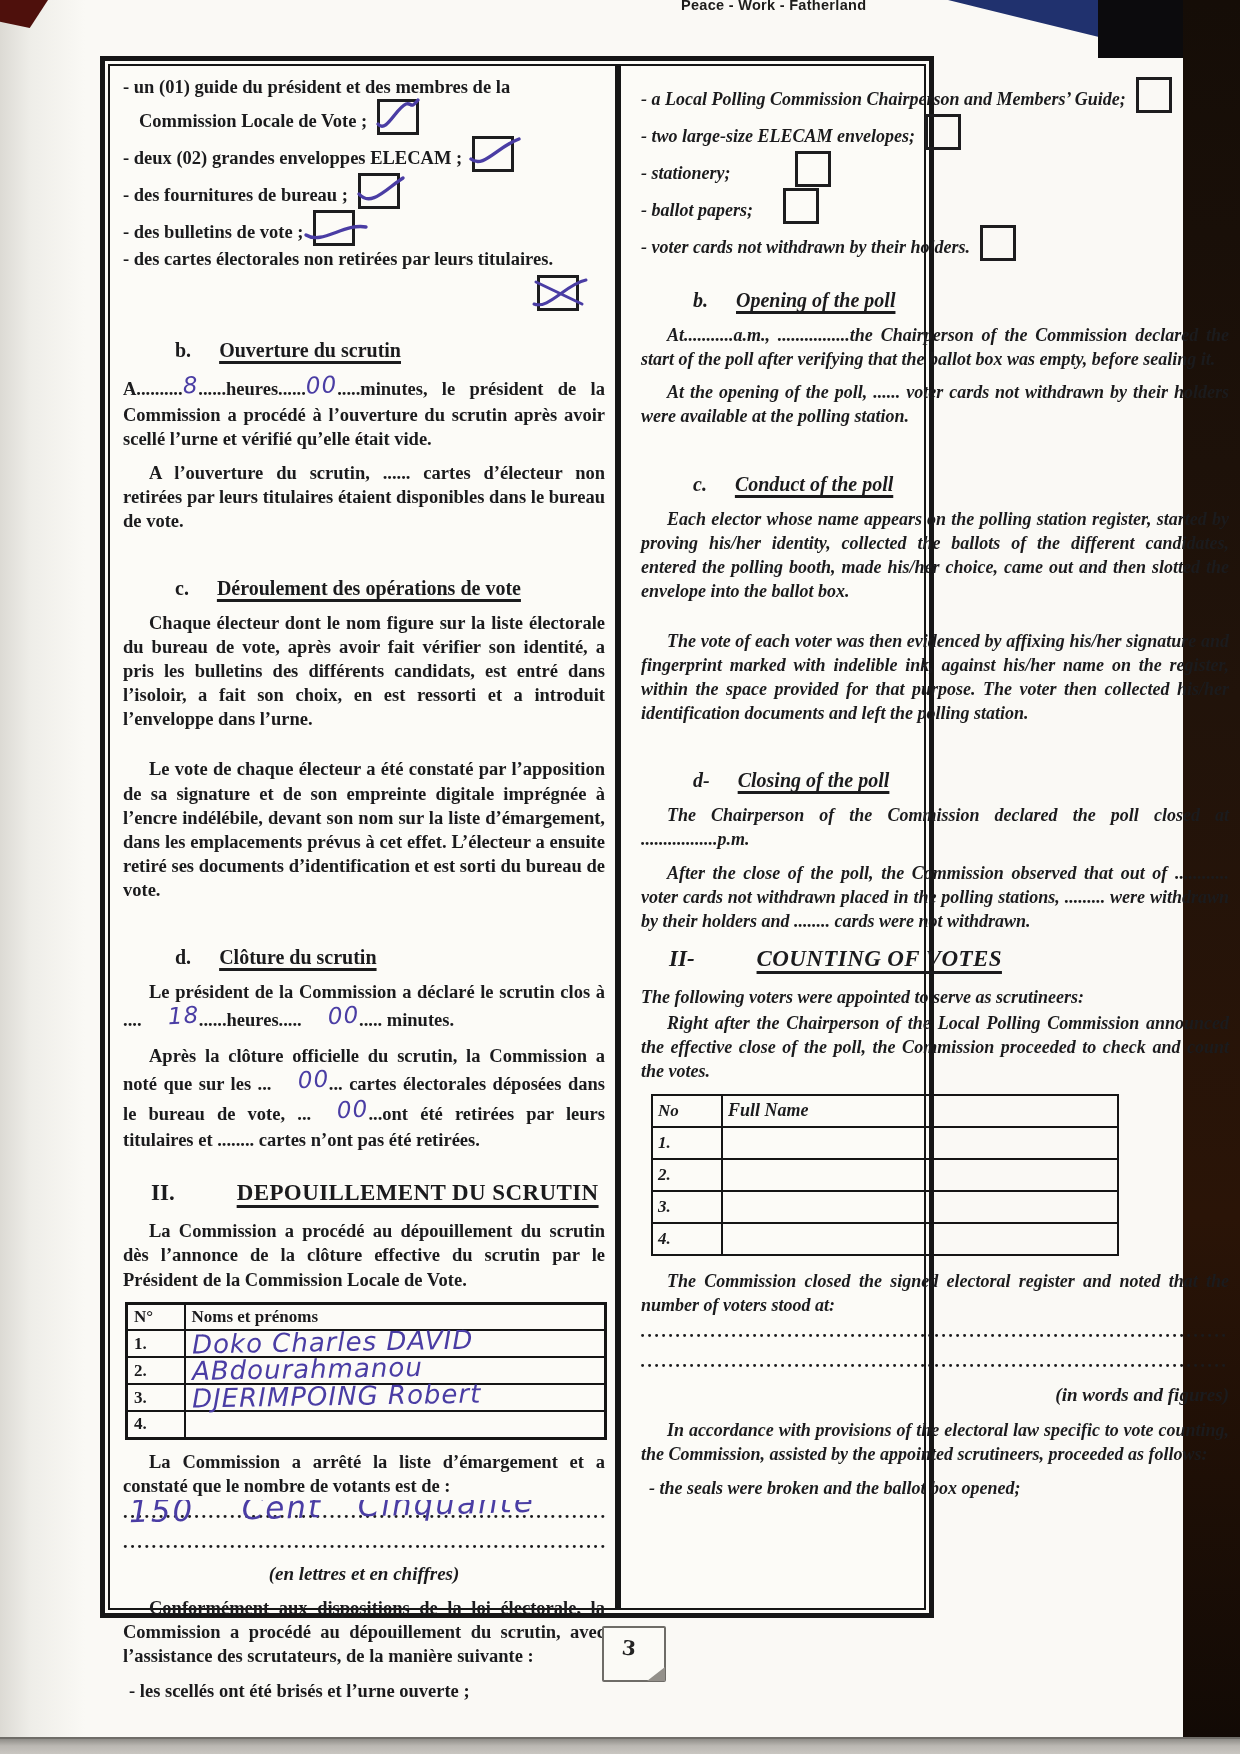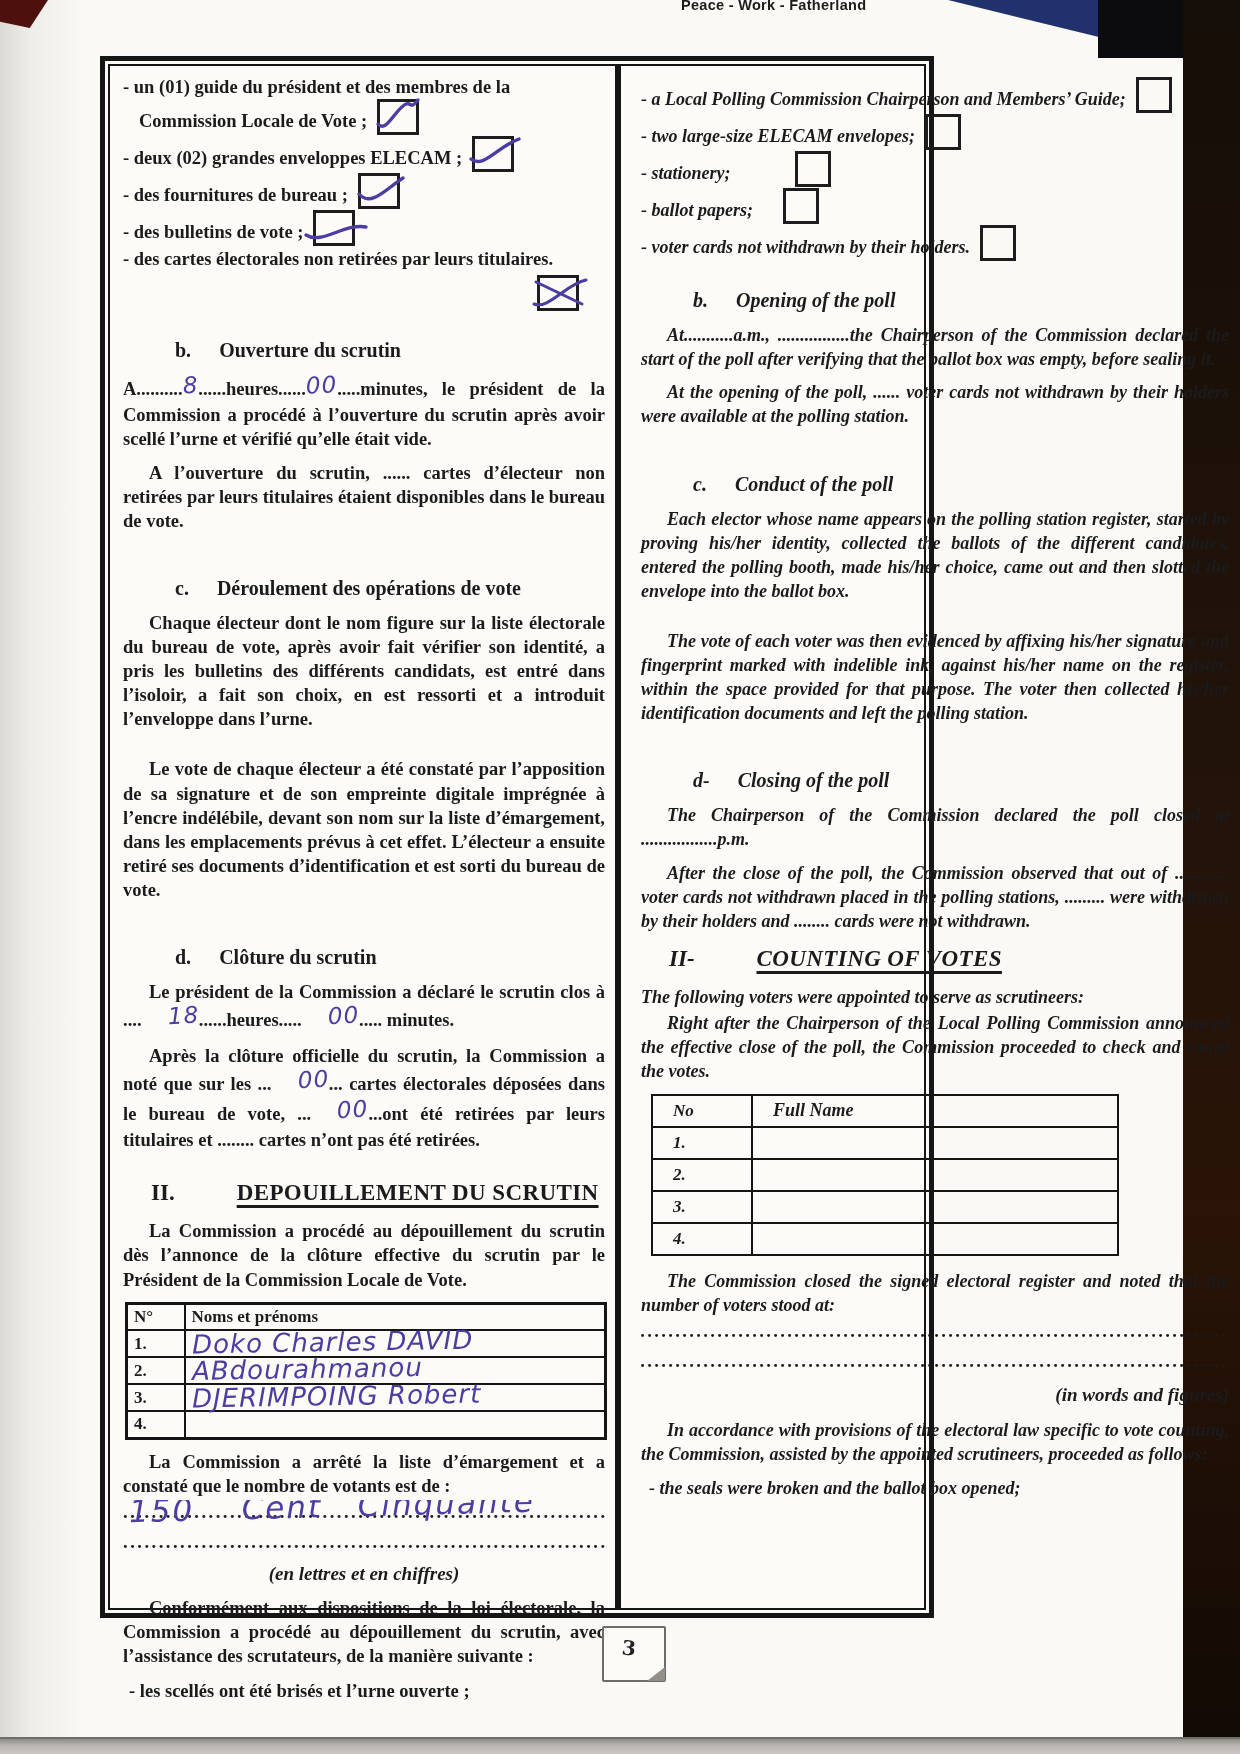--- a/index.html
+++ b/index.html
@@ -29,41 +29,41 @@
 
   .supply{padding-left:16px;text-indent:-16px;margin:1px 0;text-align:left;}
   .checkbox{display:inline-block;width:36px;height:30px;border:3px solid #1d1d1f;vertical-align:-8px;
     margin-left:10px;position:relative;}
   .checkbox svg{position:absolute;left:-8px;top:-8px;width:56px;height:46px;overflow:visible;display:none;}
   .checkbox.checked svg{display:block;}
   .cb-right{text-align:right;margin:4px 26px 2px 0;}
   .cb-sm{width:30px;height:30px;}
 
   .sec-head{display:flex;gap:28px;padding-left:52px;margin:6px 0 10px 0;font-size:20px;}
-  .sec-title{text-decoration-thickness:2.5px;text-underline-offset:4px;}
+  .sec-title{text-decoration:underline;text-decoration-thickness:2.5px;text-underline-offset:4px;}
   .big-head{display:flex;gap:62px;padding-left:28px;margin:10px 0 12px 0;font-size:23px;}
   .big-title{text-decoration:underline;text-decoration-thickness:3px;text-underline-offset:5px;letter-spacing:.4px;}
 
   .para{margin:0 0 10px 0;text-align:justify;}
   .ind{text-indent:26px;}
   .gap-lg{margin-top:42px;}
   .gap-md{margin-top:26px;}
 
   .hw{font-family:"DejaVu Sans",sans-serif;font-style:italic;font-weight:400;color:#4a3da4;}
   .hw-num{display:inline-block;font-size:23px;transform:rotate(-3deg) translateY(-2px);letter-spacing:1px;}
 
   table{border-collapse:collapse;}
   .scrut-table{margin:4px 0 10px 2px;width:482px;border:3px solid #151515;}
   .scrut-table th,.scrut-table td{border:2px solid #151515;padding:0 6px;height:27px;text-align:left;box-sizing:border-box;}
   .scrut-table th{font-size:17px;}
   .col-no{width:58px;font-size:17px;}
   .name-hw{font-size:26px;white-space:nowrap;overflow:visible;line-height:.9;}
   .name-hw span{display:inline-block;transform:translateY(-1px) rotate(-1deg);letter-spacing:1px;}
   .scrut-table-en{margin:6px 0 14px 10px;width:468px;border:2.5px solid #151515;}
-  .scrut-table-en th,.scrut-table-en td{border:2px solid #151515;padding:0 20px;height:30px;text-align:left;}
+  .scrut-table-en th,.scrut-table-en td{border:2px solid #151515;padding:0 5px;height:30px;text-align:left;}
 
   .dotline{position:relative;white-space:nowrap;overflow:hidden;letter-spacing:2.5px;font-weight:700;height:30px;}
   .dotline .overlay{position:absolute;left:6px;top:-14px;font-size:31px;letter-spacing:2px;white-space:pre;
     transform:rotate(-1.5deg);}
   .caption{text-align:center;font-style:italic;font-size:19px;margin:2px 0 10px 0;}
   .caption-en{text-align:right;font-size:19px;margin:2px 0 12px 0;}
 
   .pagenum-box{position:absolute;left:602px;top:1626px;width:60px;height:52px;border:2px solid #6e6c67;
     background:#fbfaf6;border-radius:2px;}
   .pagenum-box .fold{position:absolute;right:-1px;bottom:-1px;width:0;height:0;

